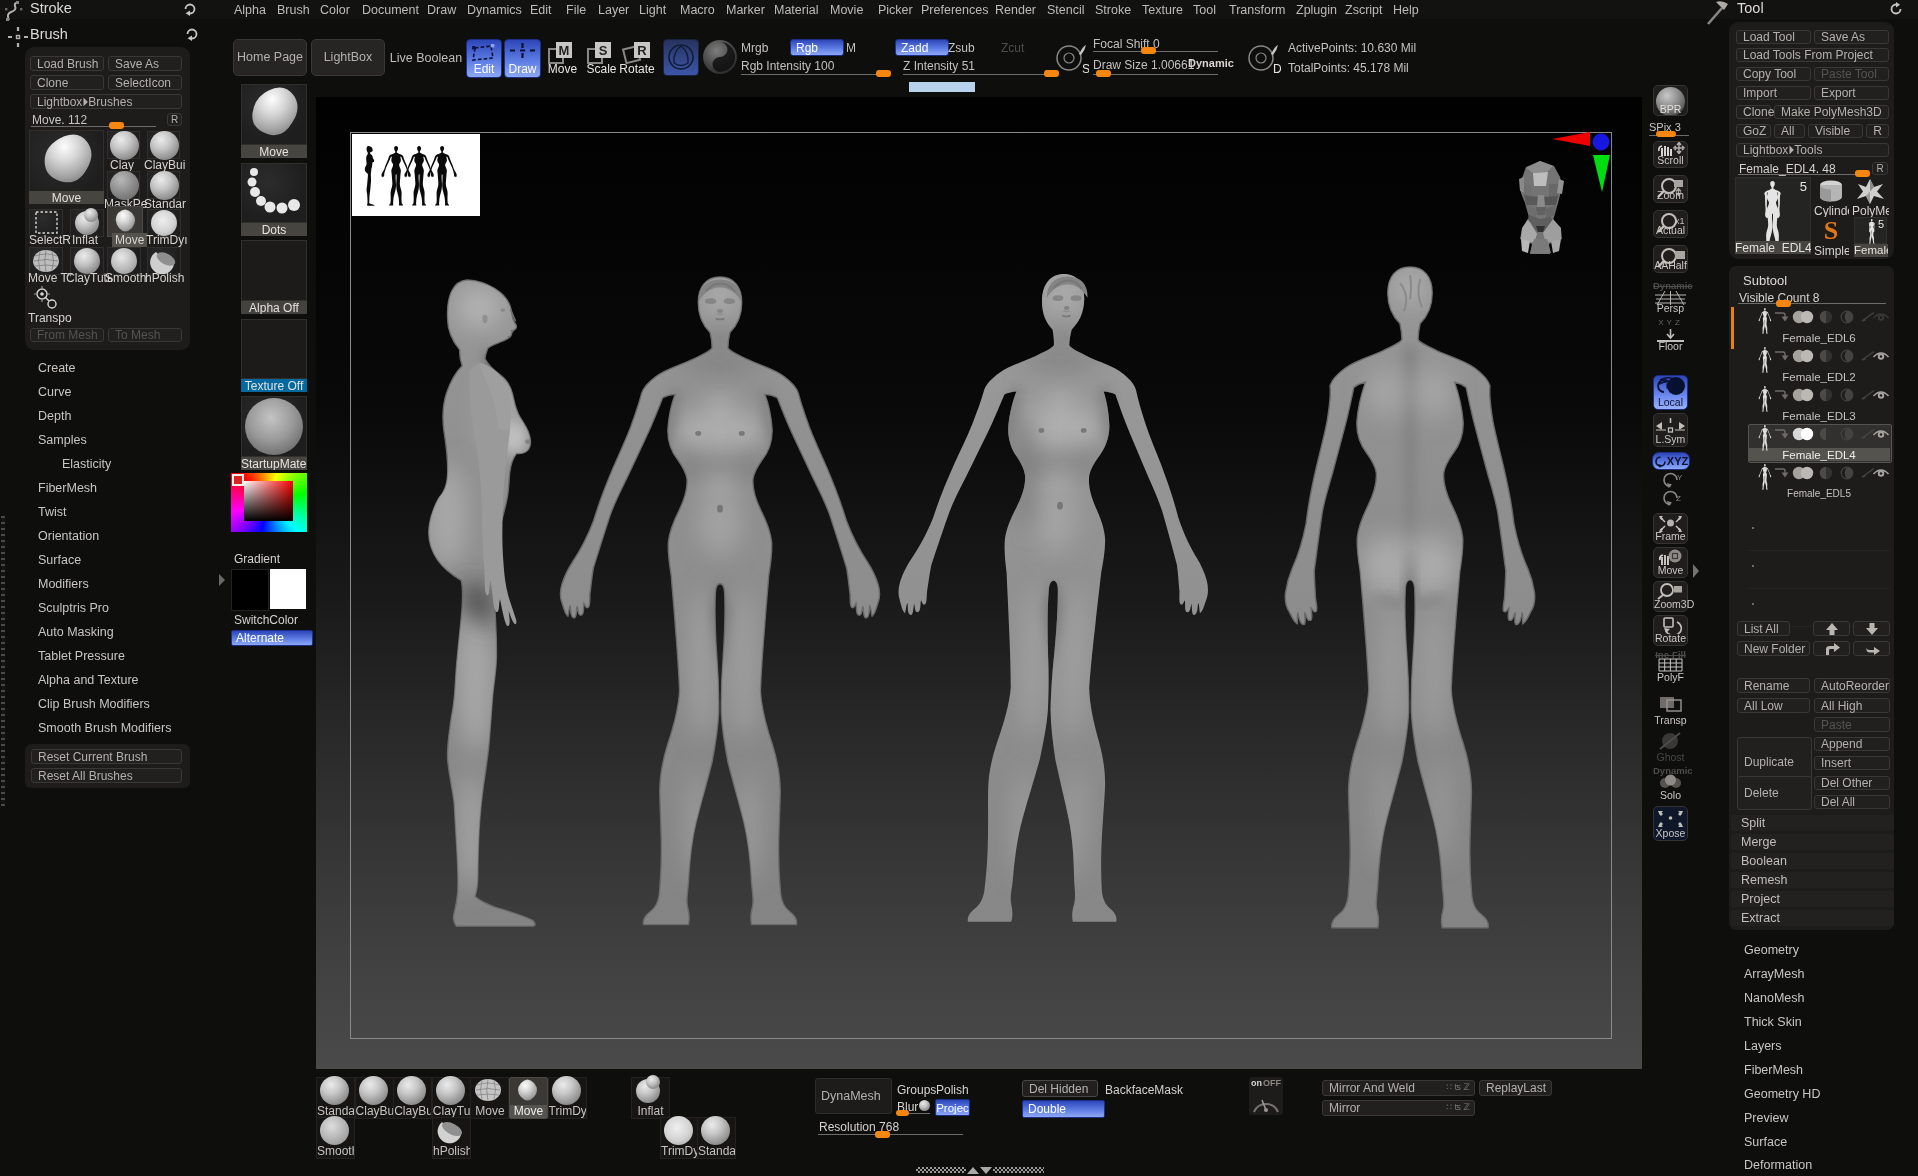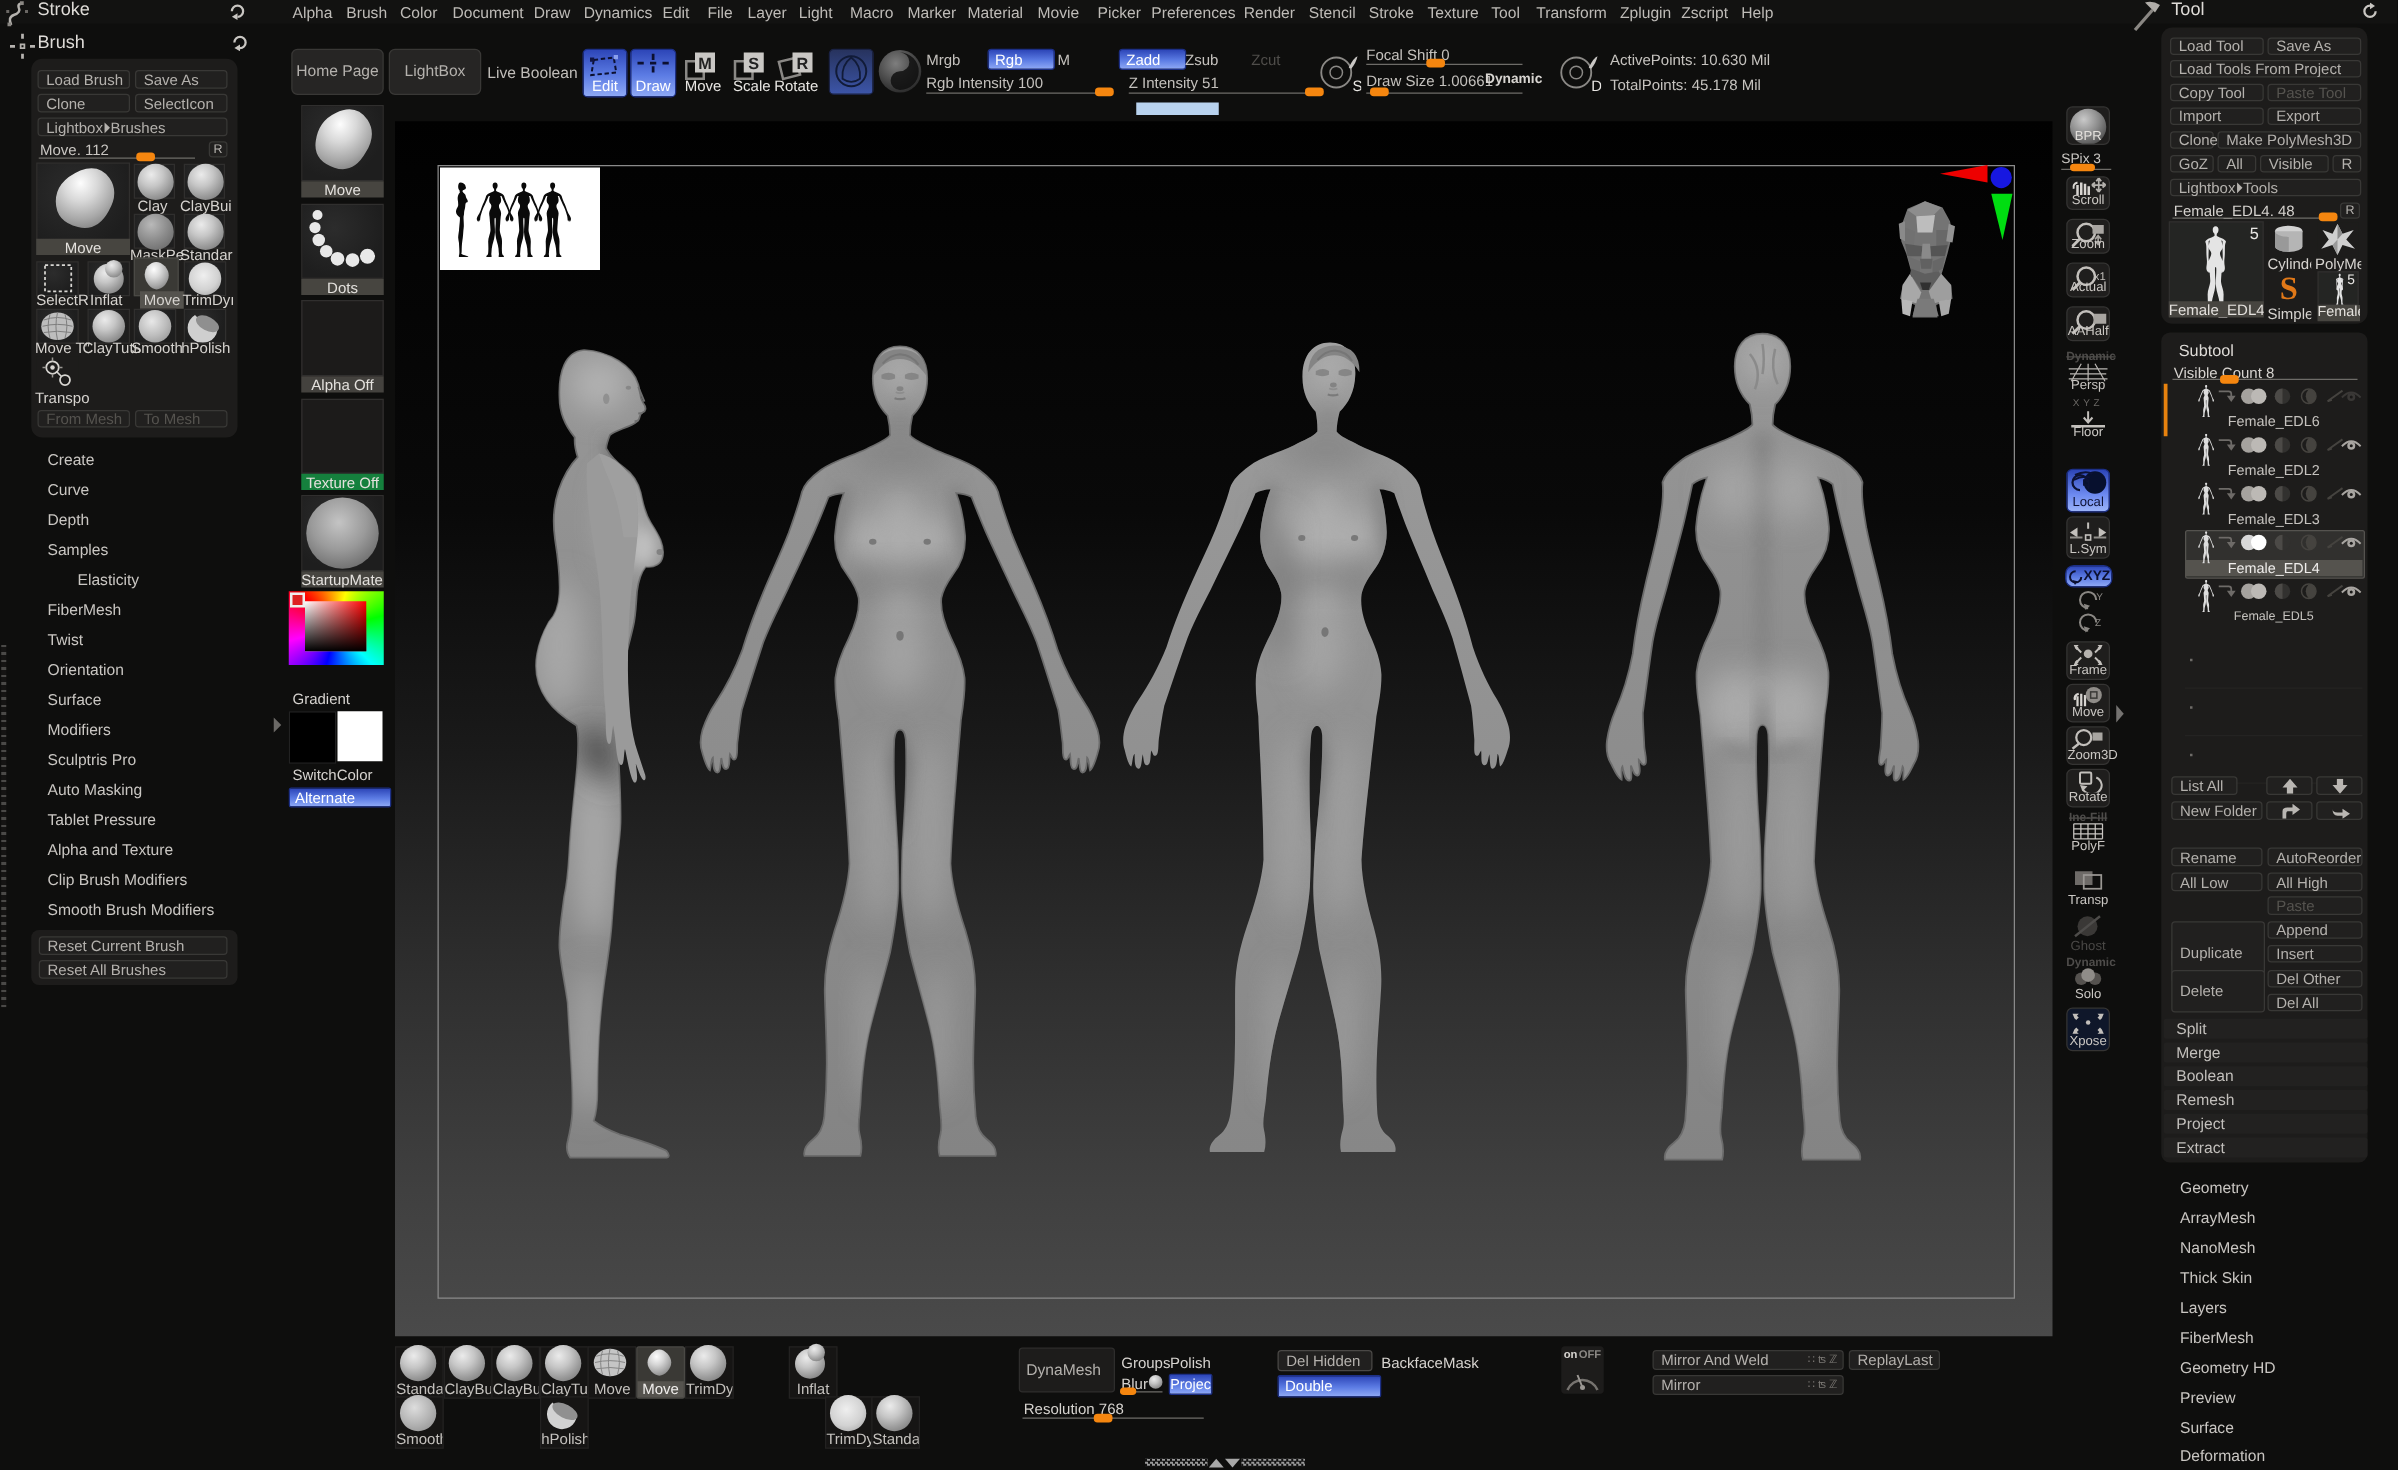--- a/index.html
+++ b/index.html
@@ -324,21 +324,21 @@
           <circle cx="28" cy="43" r="5.5"></circle>
           <circle cx="40" cy="44" r="5.5"></circle>
           <circle cx="52" cy="41" r="6"></circle>
         </g>
     </svg>
   </div>
   <div class="tlab" style="left:241px;top:223px;width:66px;height:13px;">Dots</div>
   <div class="thumb" style="left:241px;top:240px;width:66px;height:61px;background:#1c1b1a;"></div>
   <div class="tlab" style="left:241px;top:301px;width:66px;height:13px;background:#44423e;">Alpha Off</div>
   <div class="thumb" style="left:241px;top:319px;width:66px;height:60px;background:#1c1b1a;"></div>
-  <div class="tlab" style="left:241px;top:379px;width:66px;height:13px;background:#15803d;">Texture Off</div>
+  <div class="tlab" style="left:241px;top:379px;width:66px;height:13px;background:#0369a1;">Texture Off</div>
   <div class="thumb" style="left:241px;top:396px;width:66px;height:61px;">
       <div class="sph" style="left:3px;top:1px;width:58px;height:57px;background:radial-gradient(circle at 45% 35%,#c4c4c4,#9a9a9a 45%,#6e6e6e 80%,#585858);"></div>
     </div>
   <div class="tlab" style="left:241px;top:457px;width:66px;height:13px;">StartupMateria</div>
 
   <div class="abs" style="left:231px;top:473px;width:76px;height:59px;background:conic-gradient(from 315deg at 50% 50%, red, yellow, lime, cyan, blue, magenta, red);"></div>
   <div class="abs" style="left:244px;top:481px;width:49px;height:40px;background:linear-gradient(to right,#fff,#f00);"></div>
   <div class="abs" style="left:244px;top:481px;width:49px;height:40px;background:linear-gradient(to bottom,transparent,#000);"></div>
   <div class="abs" style="left:232px;top:474px;width:8px;height:8px;background:#d22;border:2px solid #eee;"></div>
   <span class="lbl" style="left:234px;top:552px;">Gradient</span>

